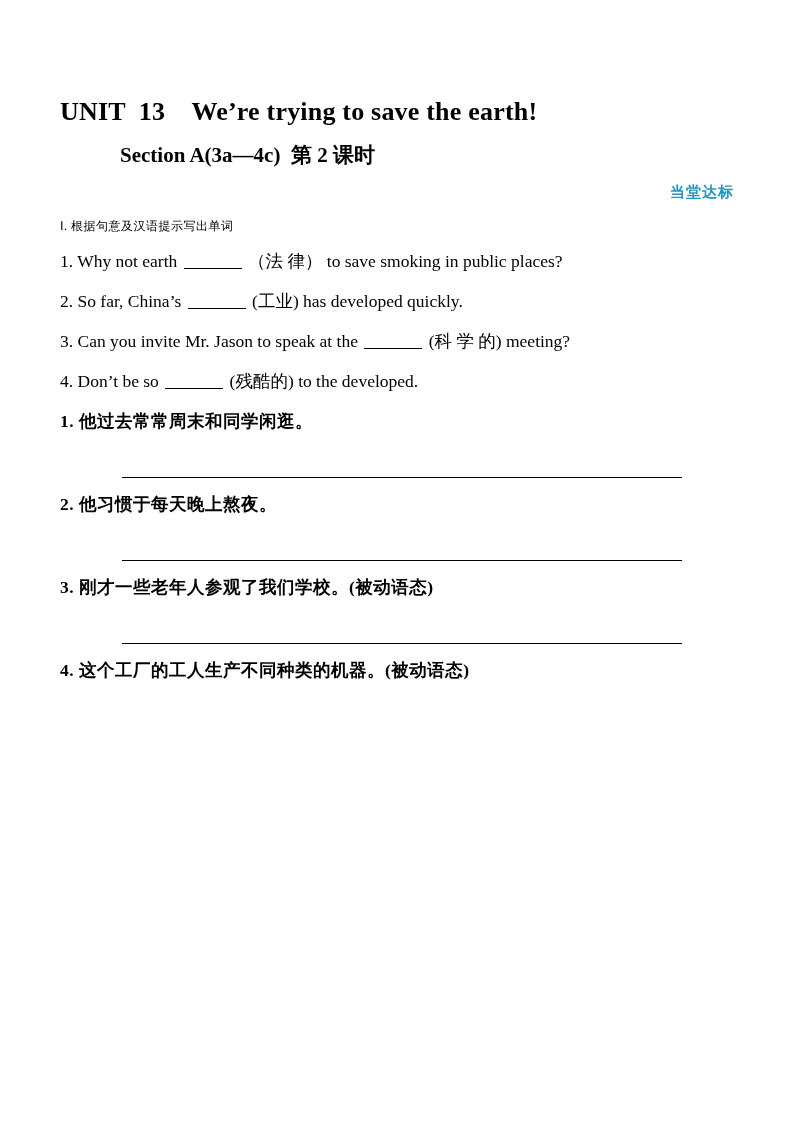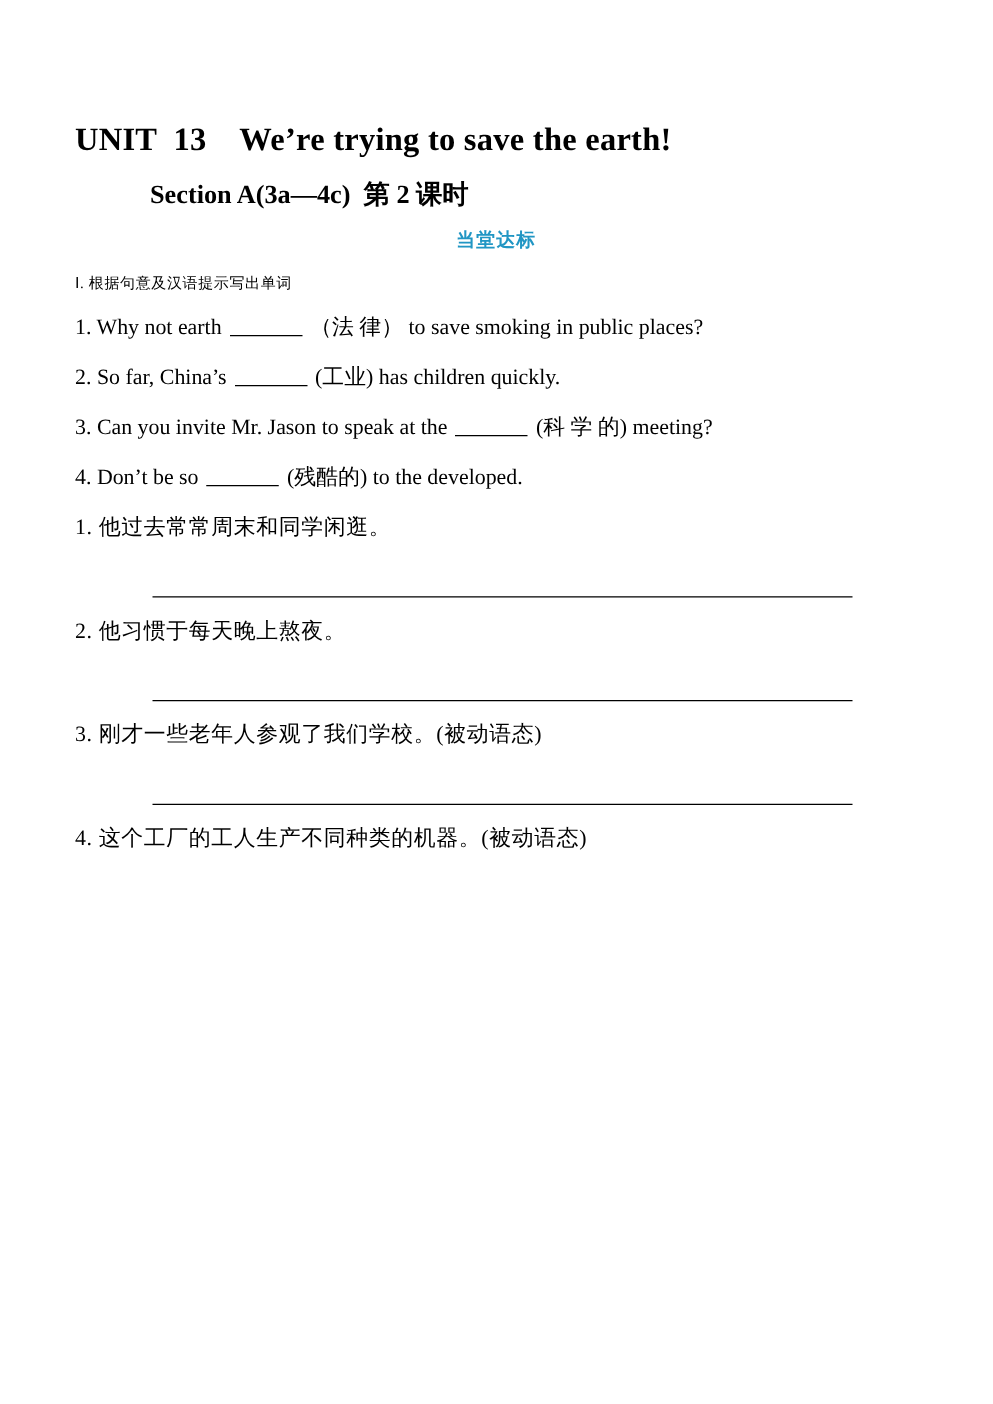--- a/index.html
+++ b/index.html
@@ -34,21 +34,21 @@
   .section-title {
     margin-top: 14px;
     margin-left: 60px;
     font-family: "Liberation Serif", serif;
     font-weight: bold;
     font-size: 21px;
     white-space: pre;
   }
   .goal-banner {
     margin-top: 14px;
-    text-align: center;
+    text-align: right;
     color: #2196c4;
     font-family: "Liberation Sans", sans-serif;
     font-weight: bold;
     font-size: 15px;
     letter-spacing: 1px;
   }
   .part-heading {
     margin-top: 16px;
     font-size: 12px;
     font-family: "Liberation Serif", serif;
@@ -60,20 +60,21 @@
     line-height: 1.55;
     text-align: justify;
     text-justify: inter-word;
   }
   .q-en {
     font-family: "Liberation Serif", serif;
   }
   .q-cn {
     font-family: "Liberation Serif", serif;
     letter-spacing: 0.5px;
+    font-weight: bold;
   }
   .blank-inline {
     display: inline-block;
     width: 58px;
     border-bottom: 1px solid #000;
     vertical-align: -2px;
     margin: 0 2px;
   }
   .answer-rule {
     margin-top: 44px;
@@ -107,21 +108,21 @@
     <span class="blank-inline"></span>
     <span>（法 律）</span>
     <span>to save  smoking  in  public places?</span>
   </div>
 
   <div class="q q-en">
     <span>2.</span>
     <span>So far, China’s</span>
     <span class="blank-inline"></span>
     <span>(工业)</span>
-    <span>has  children  quickly.</span>
+    <span>has  developed  quickly.</span>
   </div>
 
   <div class="q q-en">
     <span>3.</span>
     <span>Can you  invite  Mr.  Jason  to  speak  at  the</span>
     <span class="blank-inline"></span>
     <span>(科 学 的)</span>
     <span>meeting?</span>
   </div>
 

